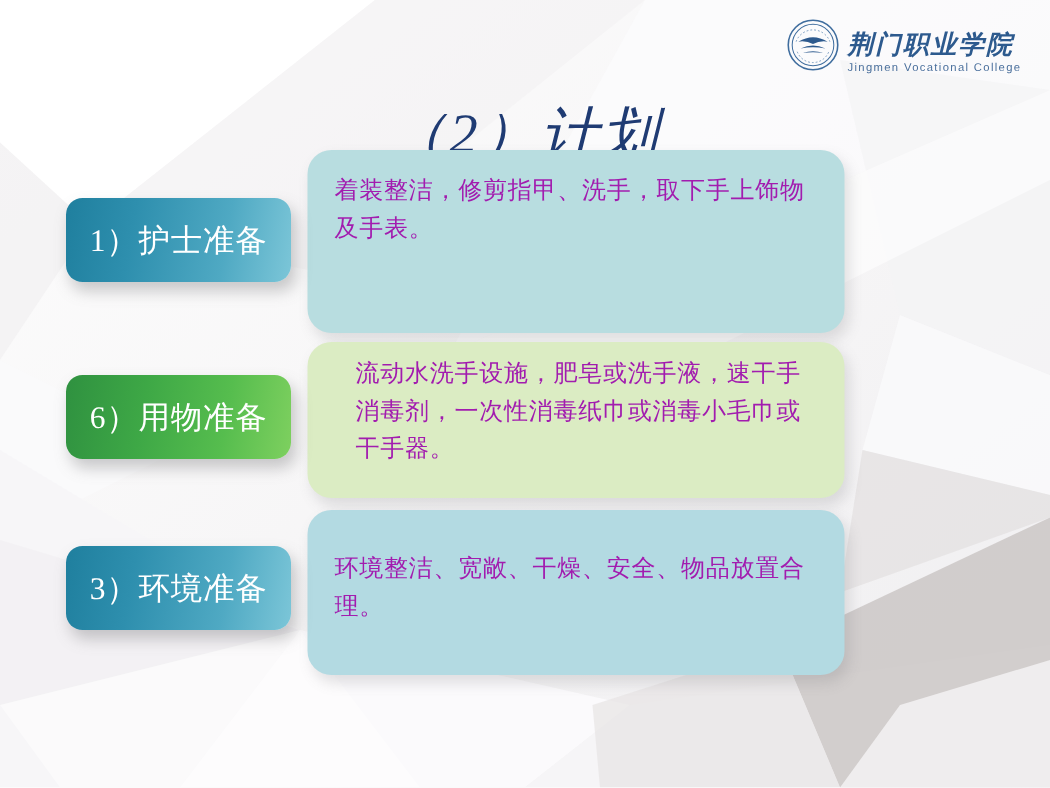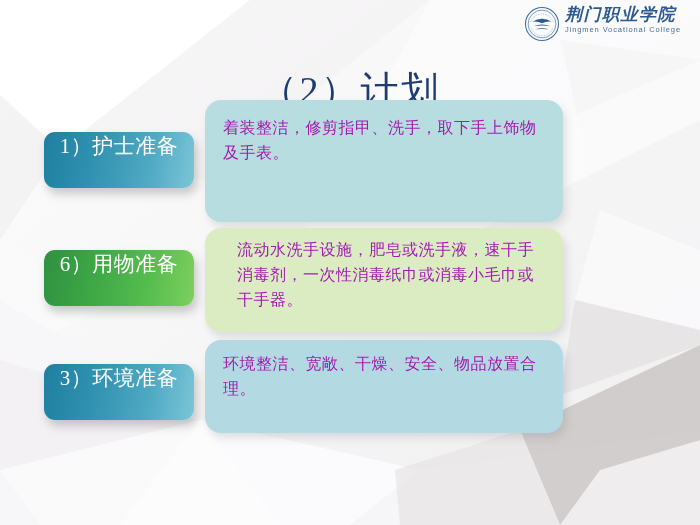--- a/index.html
+++ b/index.html
@@ -32,21 +32,21 @@
   .bg-layer svg { display: block; width: 700px; height: 525px; }
 
   
   .logo-wrap {
     position: absolute;
     top: 6px;
     left: 524px;
     width: 168px;
     height: 42px;
     display: flex;
-    align-items: flex-start;
+    align-items: flex-end;
     gap: 5px;
   }
   .logo-mark { width: 36px; height: 36px; flex: 0 0 36px; }
   .logo-text-block {
     display: flex;
     flex-direction: column;
     justify-content: center;
     line-height: 1;
   }
   .logo-cn {
@@ -73,20 +73,21 @@
     top: 44px;
     left: 0;
     width: 700px;
     text-align: center;
     font-family: "Liberation Serif", "DejaVu Serif", serif;
     font-size: 38px;
     font-weight: normal;
     color: #1f3b73;
     letter-spacing: 2px;
     line-height: 1.15;
+    font-style: italic;
   }
 
   
   .row {
     position: absolute;
     left: 0;
     width: 700px;
     height: 0;
   }
   #row-0 { top: 100px; }
@@ -103,31 +104,31 @@
     padding: 16px 14px 14px 18px;
     font-family: "Liberation Serif", "DejaVu Serif", serif;
     font-size: 16px;
     line-height: 1.55;
     color: #a21caf;
     letter-spacing: 0.5px;
     box-shadow: 3px 5px 9px rgba(110,110,115,0.20);
   }
   #content-0 { top: 0px;  height: 122px; background: #b8dde0; }
   #content-1 { top: 0px;  height: 104px; background: #dbecc3; padding-top: 10px; padding-left: 32px; }
-  #content-2 { top: 0px;  height: 93px; background: #b3dae2; padding-top: 12px; }
+  #content-2 { top: 0px;  height: 110px; background: #b3dae2; padding-top: 28px; }
 
   
   .label-box {
     position: absolute;
     left: 44px;
     width: 150px;
     height: 56px;
     border-radius: 11px;
     display: flex;
-    align-items: flex-start;
+    align-items: center;
     justify-content: center;
     font-family: "Liberation Serif", "DejaVu Serif", serif;
     font-size: 21px;
     color: #ffffff;
     letter-spacing: 0.5px;
     box-shadow: 3px 6px 10px rgba(105,105,110,0.35);
     z-index: 3;
   }
   #label-0 {
     top: 32px;

